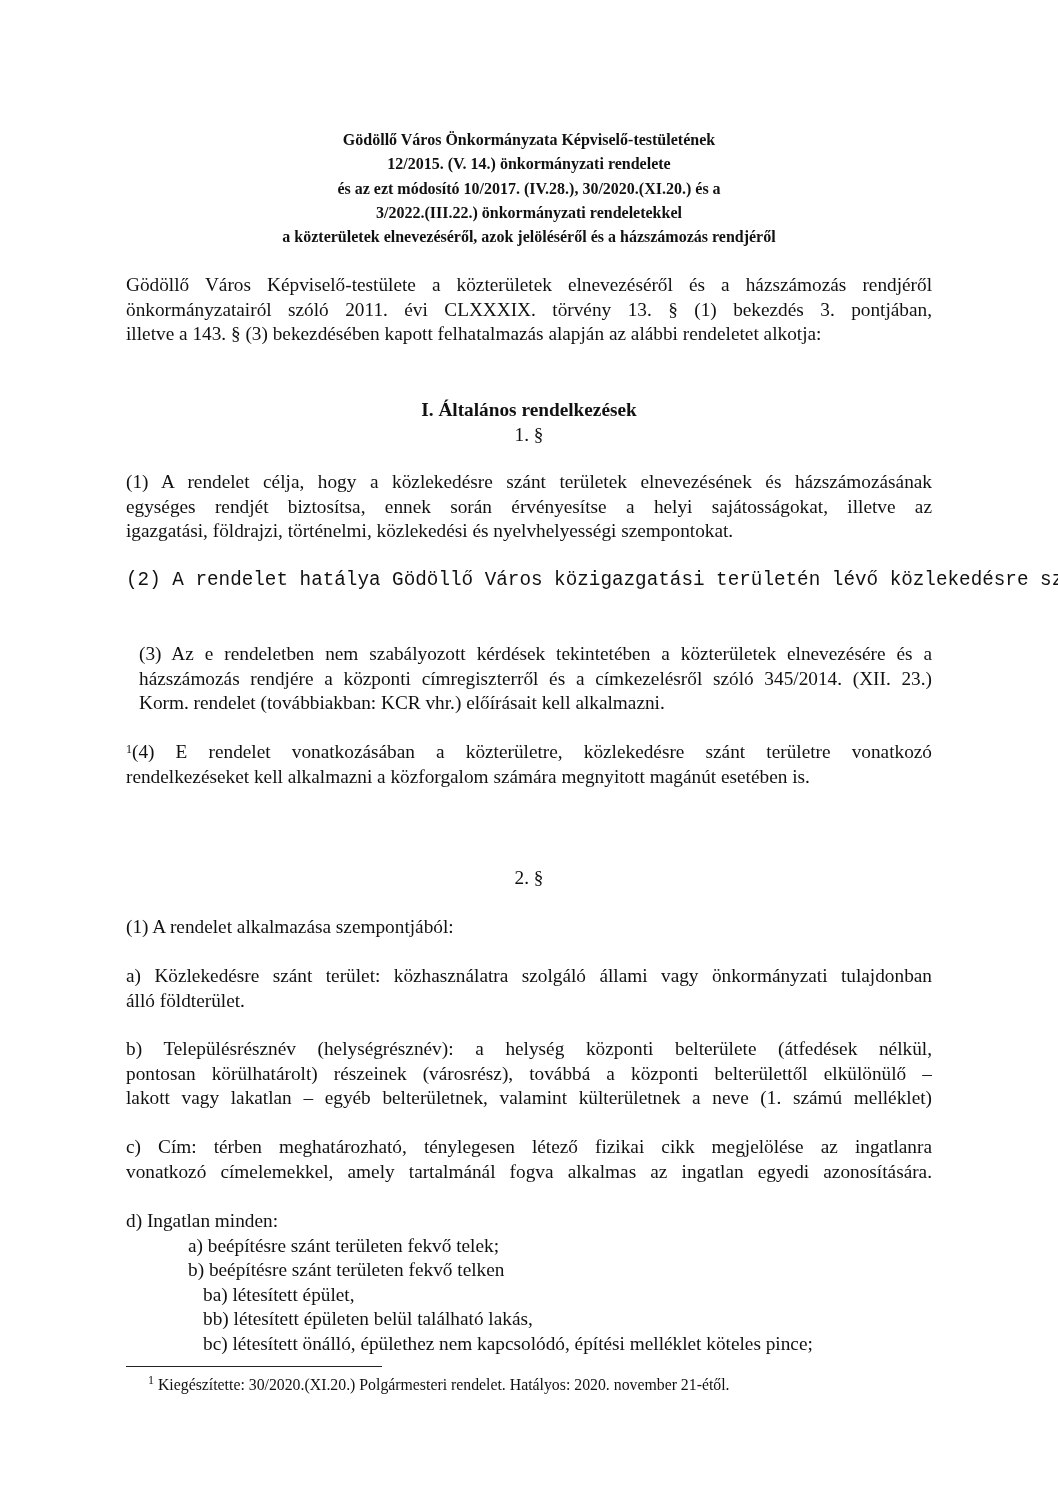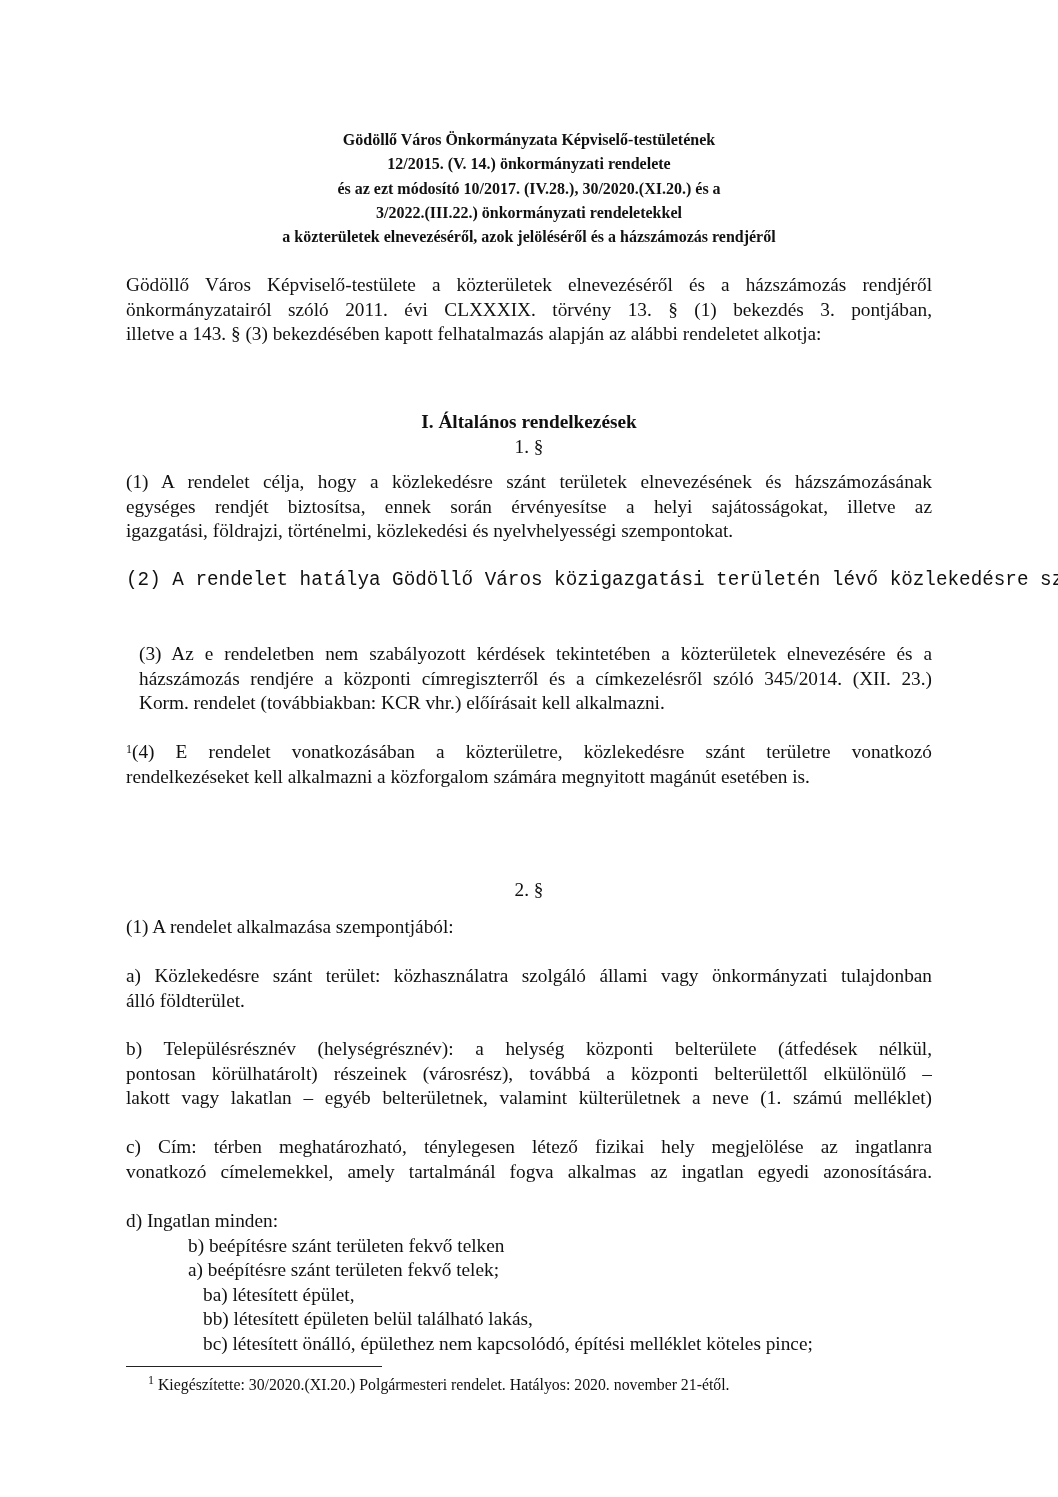--- a/index.html
+++ b/index.html
@@ -4,21 +4,21 @@
   <style>
     html, body { margin: 0; padding: 0; background: #ffffff; }
     body { width: 1058px; height: 1497px; position: relative; overflow: hidden;
            font-family: "Liberation Serif", "DejaVu Serif", serif; color: #111; }
     .page { position: absolute; left: 126px; top: 128px; width: 806px; font-size: 19.3px; line-height: 24.5px; }
     .title { text-align: center; font-weight: bold; font-size: 16px; line-height: 24.3px; }
     .title div { white-space: nowrap; }
     .p { text-align: justify; text-align-last: left; margin: 0; }
     .p .ln { display: block; text-align: justify; text-align-last: justify; white-space: nowrap; }
     .p .ln.last { text-align-last: left; }
-    .center { text-align: center; margin-top: 12px; }
+    .center { text-align: center; }
     .bold { font-weight: bold; }
     sup { font-size: 12px; vertical-align: top; position: relative; top: -3px; }
     .abs { position: absolute; left: 0; right: 0; }
     .indent1 { padding-left: 62px; }
     .indent2 { padding-left: 77px; }
     .fn-rule { position: absolute; left: 126px; top: 1366px; width: 256px; height: 1px; background: #222; }
     .footnote { position: absolute; left: 126px; top: 1376px; font-size: 15.8px; white-space: nowrap; margin-left: 22px; }
   </style>
 </head>
 <body>
@@ -72,28 +72,28 @@
     <span class="ln last">álló földterület.</span>
   </div>
 
   <div class="p abs" style="top:909px;">
     <span class="ln">b) Településrésznév (helységrésznév): a helység központi belterülete (átfedések nélkül,</span>
     <span class="ln">pontosan körülhatárolt) részeinek (városrész), továbbá a központi belterülettől elkülönülő –</span>
     <span class="ln">lakott vagy lakatlan – egyéb belterületnek, valamint külterületnek a neve (1. számú melléklet)</span>
   </div>
 
   <div class="p abs" style="top:1007px;">
-    <span class="ln">c) Cím: térben meghatározható, ténylegesen létező fizikai hely megjelölése az ingatlanra</span>
+    <span class="ln">c) Cím: térben meghatározható, ténylegesen létező fizikai cikk megjelölése az ingatlanra</span>
     <span class="ln">vonatkozó címelemekkel, amely tartalmánál fogva alkalmas az ingatlan egyedi azonosítására.</span>
   </div>
 
   <div class="abs" style="top:1081px;">
     <div>d) Ingatlan minden:</div>
+    <div class="indent1">a) beépítésre szánt területen fekvő telek;</div>
     <div class="indent1">b) beépítésre szánt területen fekvő telken</div>
-    <div class="indent1">a) beépítésre szánt területen fekvő telek;</div>
     <div class="indent2">ba) létesített épület,</div>
     <div class="indent2">bb) létesített épületen belül található lakás,</div>
     <div class="indent2">bc) létesített önálló, épülethez nem kapcsolódó, építési melléklet köteles pince;</div>
   </div>
 </div>
 
 <div class="fn-rule"></div>
 <div class="footnote"><sup>1</sup><span> Kiegészítette: 30/2020.(XI.20.) Polgármesteri rendelet. Hatályos: 2020. november 21-étől.</span></div>
 
 </body></html>

